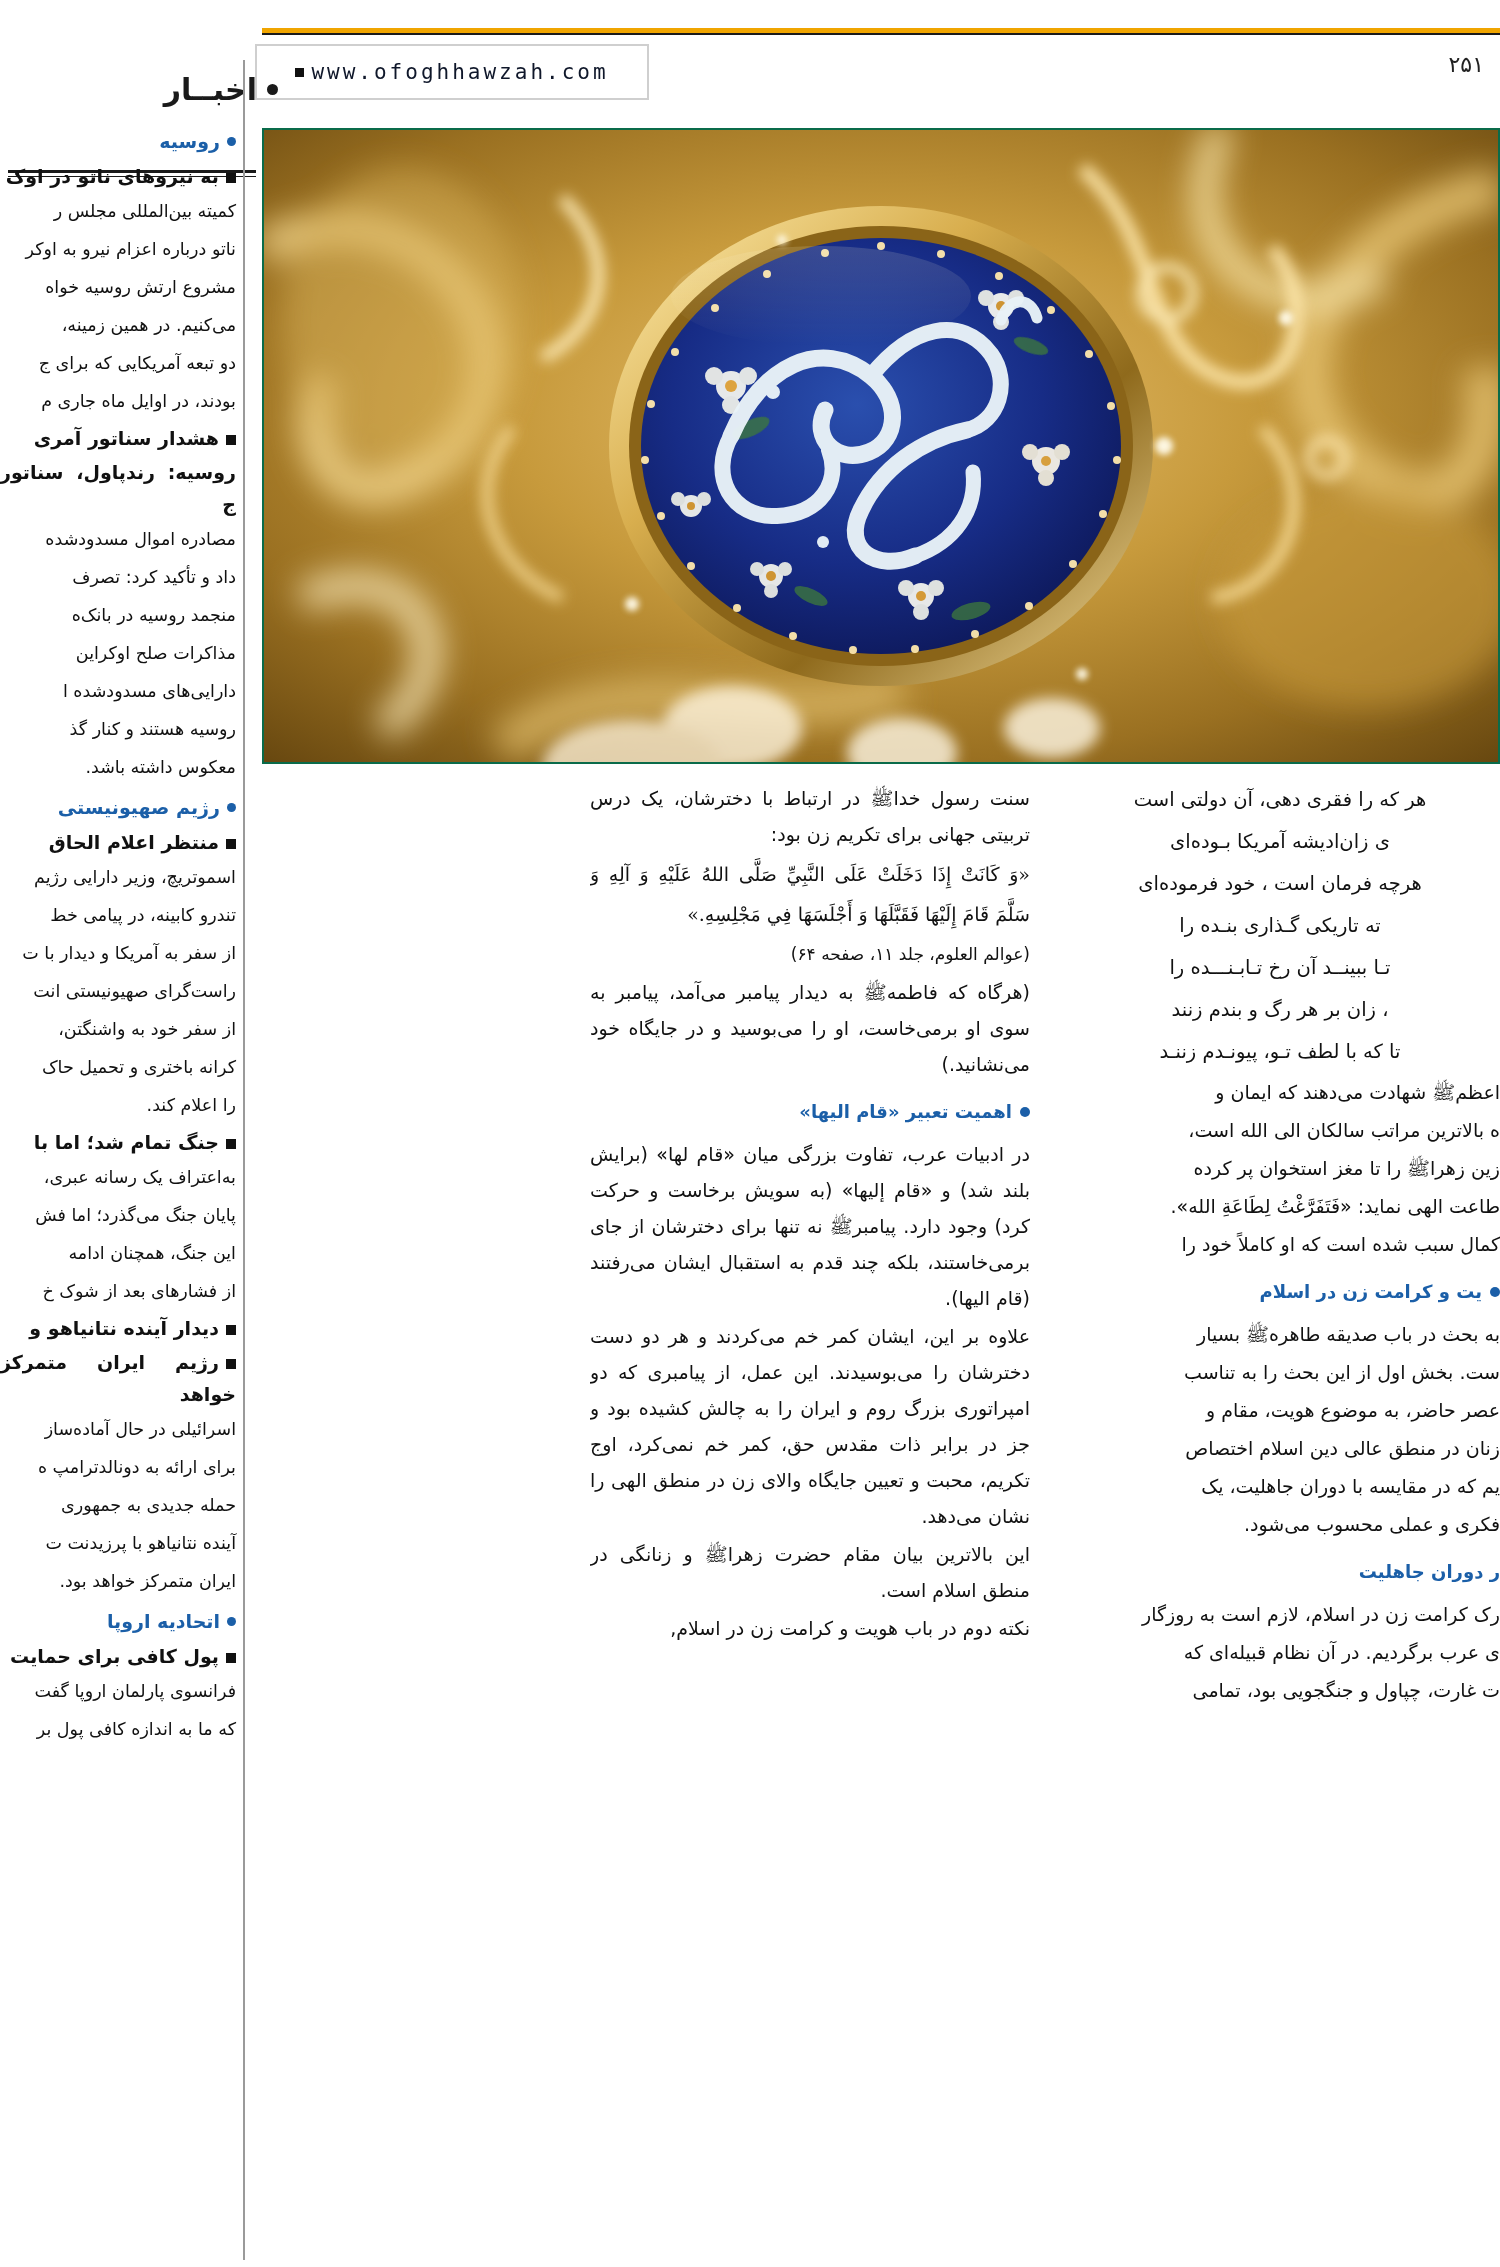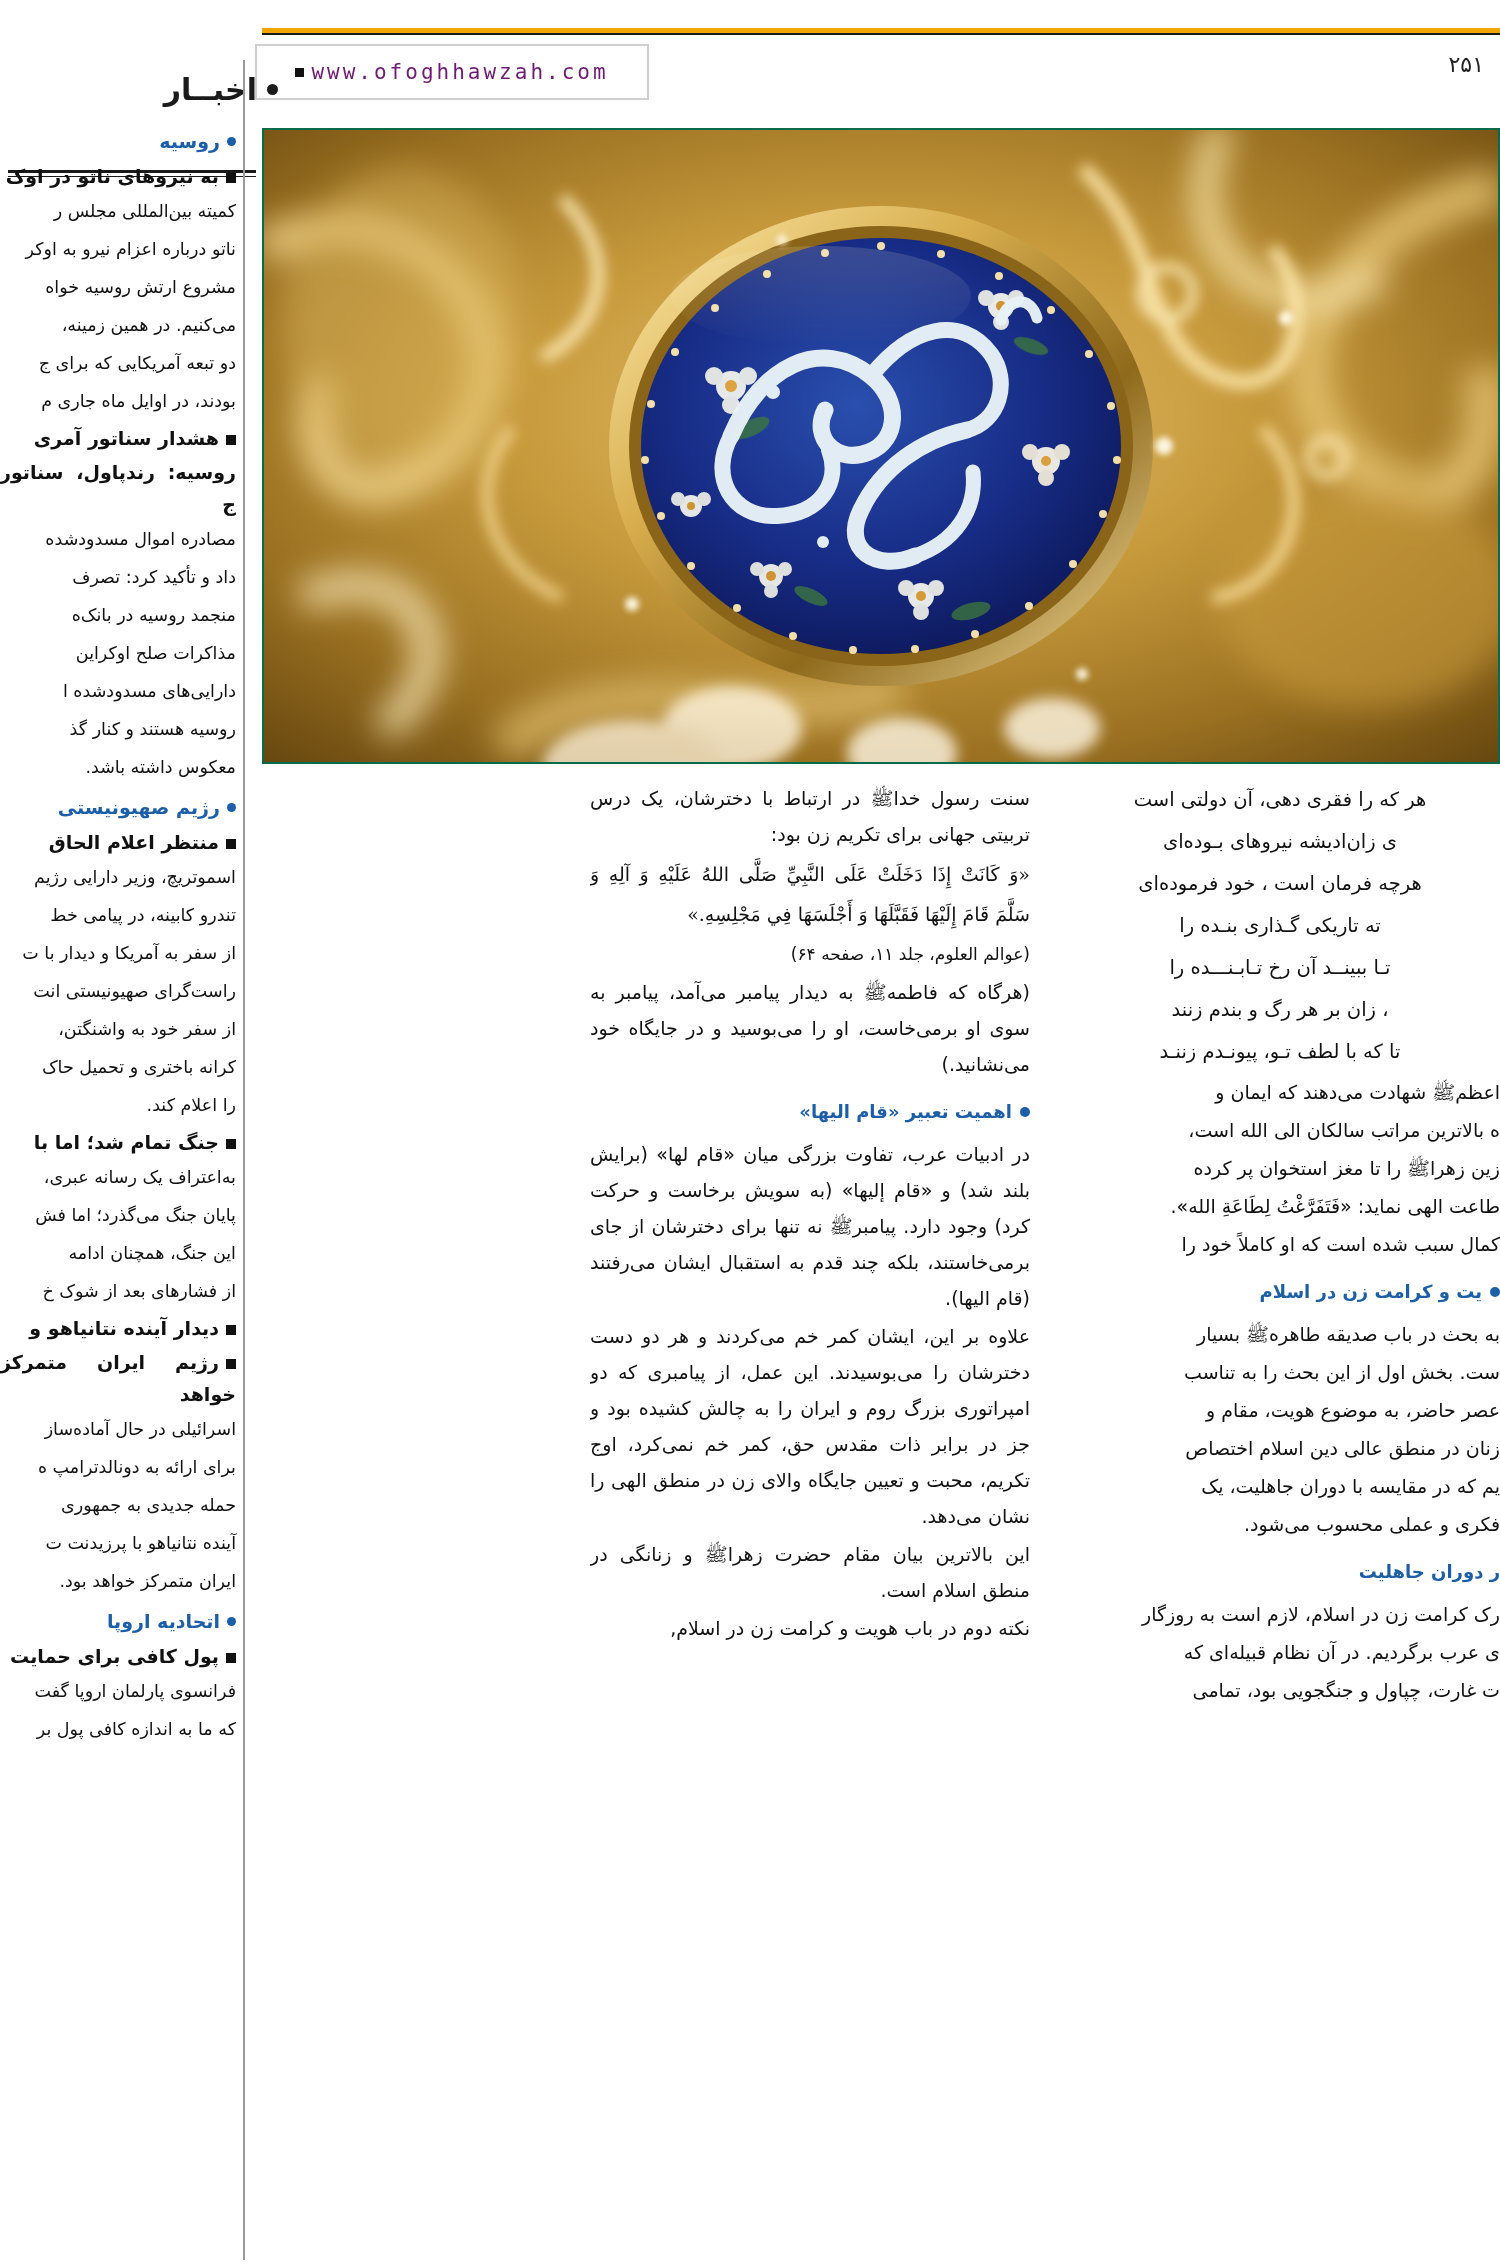--- a/index.html
+++ b/index.html
@@ -21,21 +21,21 @@
   }
   
   .url-box{
     position:absolute;top:44px;left:255px;width:390px;height:52px;
     border:2px solid #cfcfcf;background:#ffffff;
     display:flex;align-items:center;justify-content:center;
   }
   .url-text{
     direction:ltr;
     font-family:"DejaVu Sans Mono","Liberation Mono",monospace;
-    font-size:21px;letter-spacing:3px;color:#701a75;white-space:nowrap;
+    font-size:21px;letter-spacing:3px;color:#0f172a;white-space:nowrap;
   }
   .url-bullet{
     display:inline-block;width:9px;height:9px;background:#111;
     margin-right:7px;vertical-align:2px;
   }
   
   .page-num{
     position:absolute;top:52px;right:16px;
     font-size:22px;color:#222;font-weight:normal;
     font-family:"DejaVu Sans","Liberation Sans",sans-serif;
@@ -367,21 +367,21 @@
       <circle cx="1024" cy="190" r="7"></circle>
       <circle cx="520" cy="112" r="5"></circle>
     </g>
   </svg>
 </div>
 <div class="hero-border"></div>
 
 <div class="main-cols">
   <div class="col right clip" id="col-right">
       <p class="poem">هر که را فقری دهی، آن دولتی است</p>
-      <p class="poem">ی زان‌ادیشه نیروهای بـوده‌ای</p>
+      <p class="poem">ی زان‌ادیشه آمریکا بـوده‌ای</p>
       <p class="poem">هرچه فرمان است ، خود فرموده‌ای</p>
       <p class="poem">ته تاریکی گـذاری بنـده را</p>
       <p class="poem">تـا ببینــد آن رخ تـابـنـــده را</p>
       <p class="poem">، زان بر هر رگ و بندم زنند</p>
       <p class="poem">تا که با لطف تـو، پیونـدم زننـد</p>
       <p>اعظمﷺ شهادت می‌دهند که ایمان و</p>
       <p>ه بالاترین مراتب سالکان الی الله است،</p>
       <p>زین زهراﷺ را تا مغز استخوان پر کرده</p>
       <p>طاعت الهی نماید: «فَتَفَرَّغْتُ لِطَاعَةِ الله».</p>
       <p>کمال سبب شده است که او کاملاً خود را</p>

